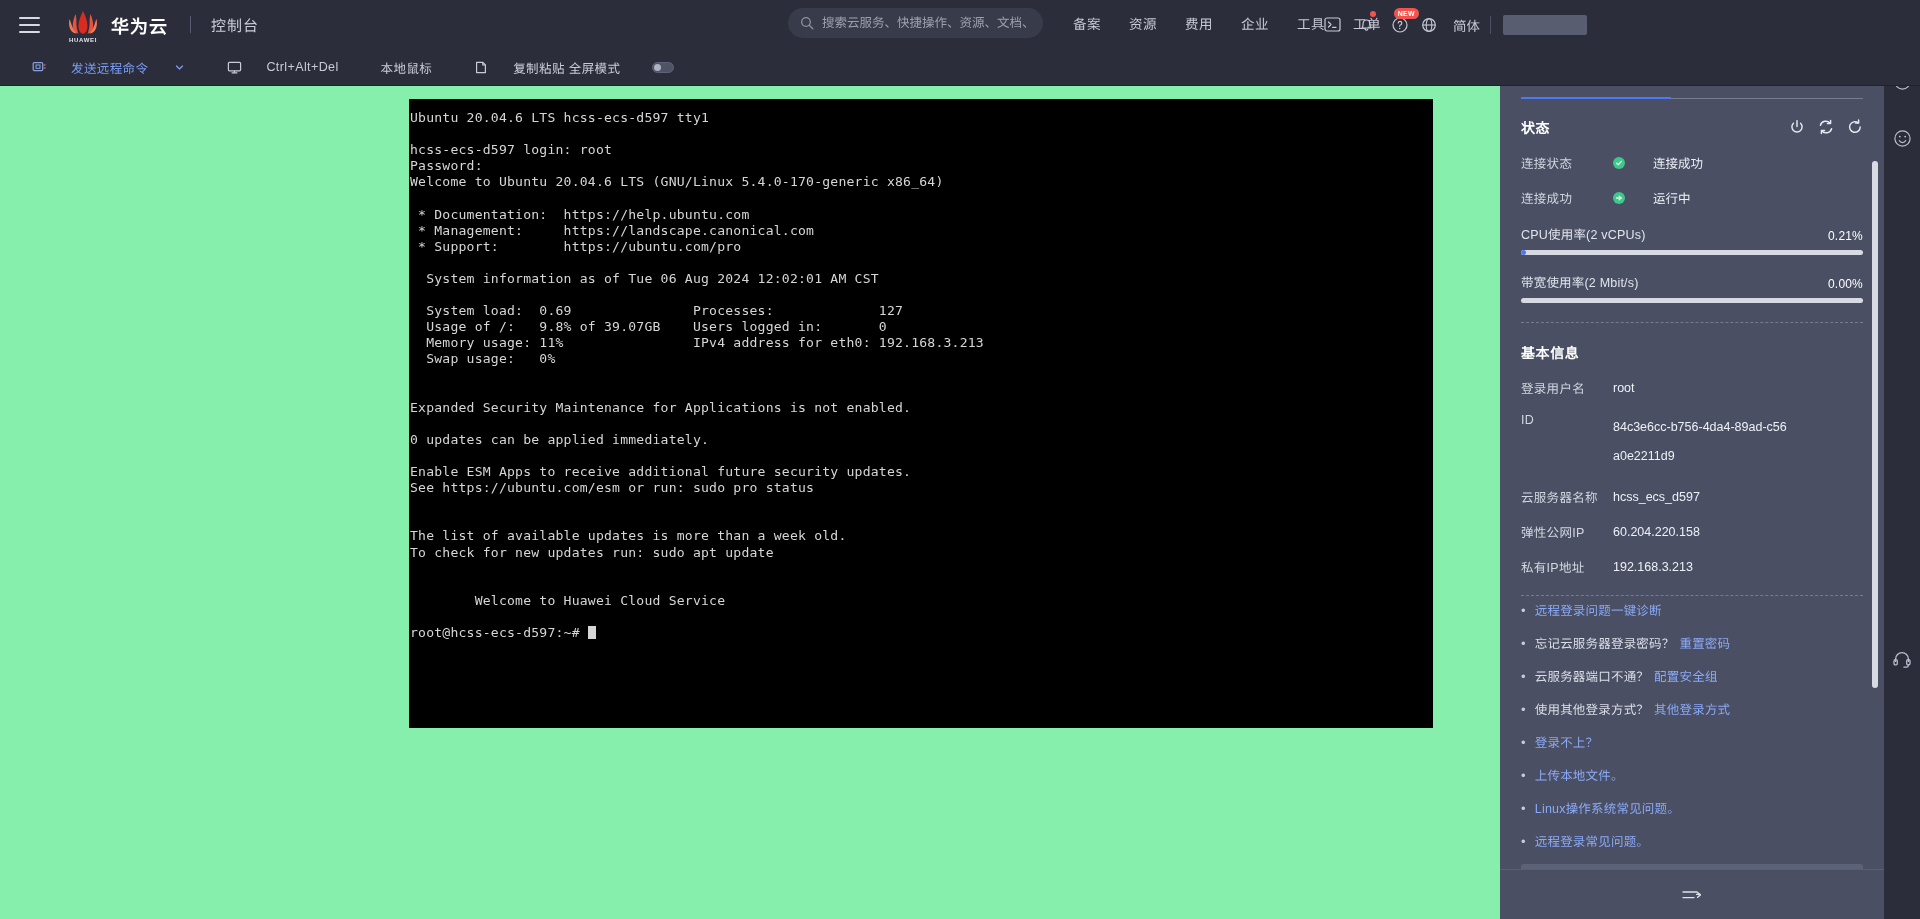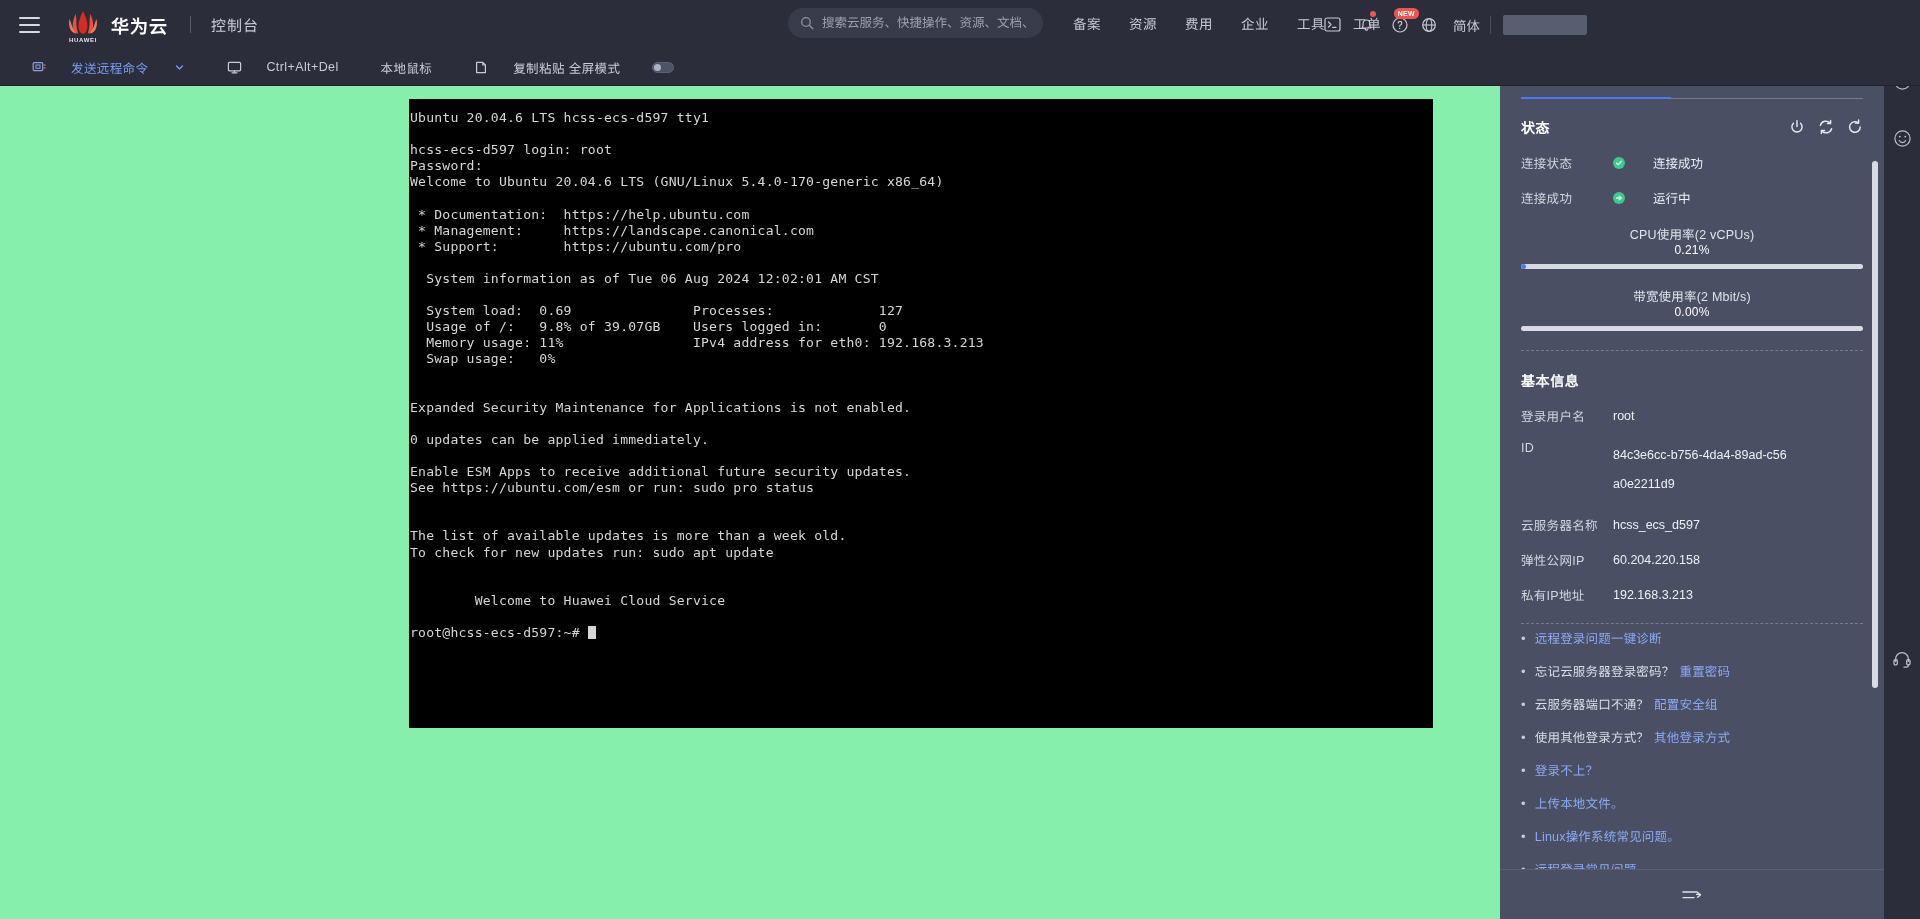--- a/index.html
+++ b/index.html
@@ -161,22 +161,22 @@
   .kv-key { color: #d3d6e0; width: 92px; flex: 0 0 auto; letter-spacing: .3px; }
   .kv-val { color: #eef0f6; }
   .status-dot {
     width: 12px; height: 12px; border-radius: 50%; background: #3fc88b;
     display: inline-flex; align-items: center; justify-content: center;
     margin-right: 28px; flex: 0 0 auto;
   }
   .status-dot svg { display:block; }
 
   .meter-label {
-    display: flex; justify-content: space-between; align-items: center;
-    font-size: 12.5px; color: #e2e4ec; margin-top: 17px; letter-spacing: .2px; flex-direction: column;
+    display: flex; justify-content: space-between; align-items: flex-end;
+    font-size: 12.5px; color: #e2e4ec; margin-top: 17px; letter-spacing: .2px;
   }
   .meter-label .pct { color: #ffffff; font-size: 12px; }
   .meter {
     height: 5px; background: #d8dae3; border-radius: 3px; margin-top: 7px;
     overflow: hidden;
   }
   .meter > i { display: block; height: 100%; background: #4d77f5; border-radius: 3px; }
 
   .dash-div {
     border-top: 1px dashed #767b8d; margin: 19px 0 0 0;

